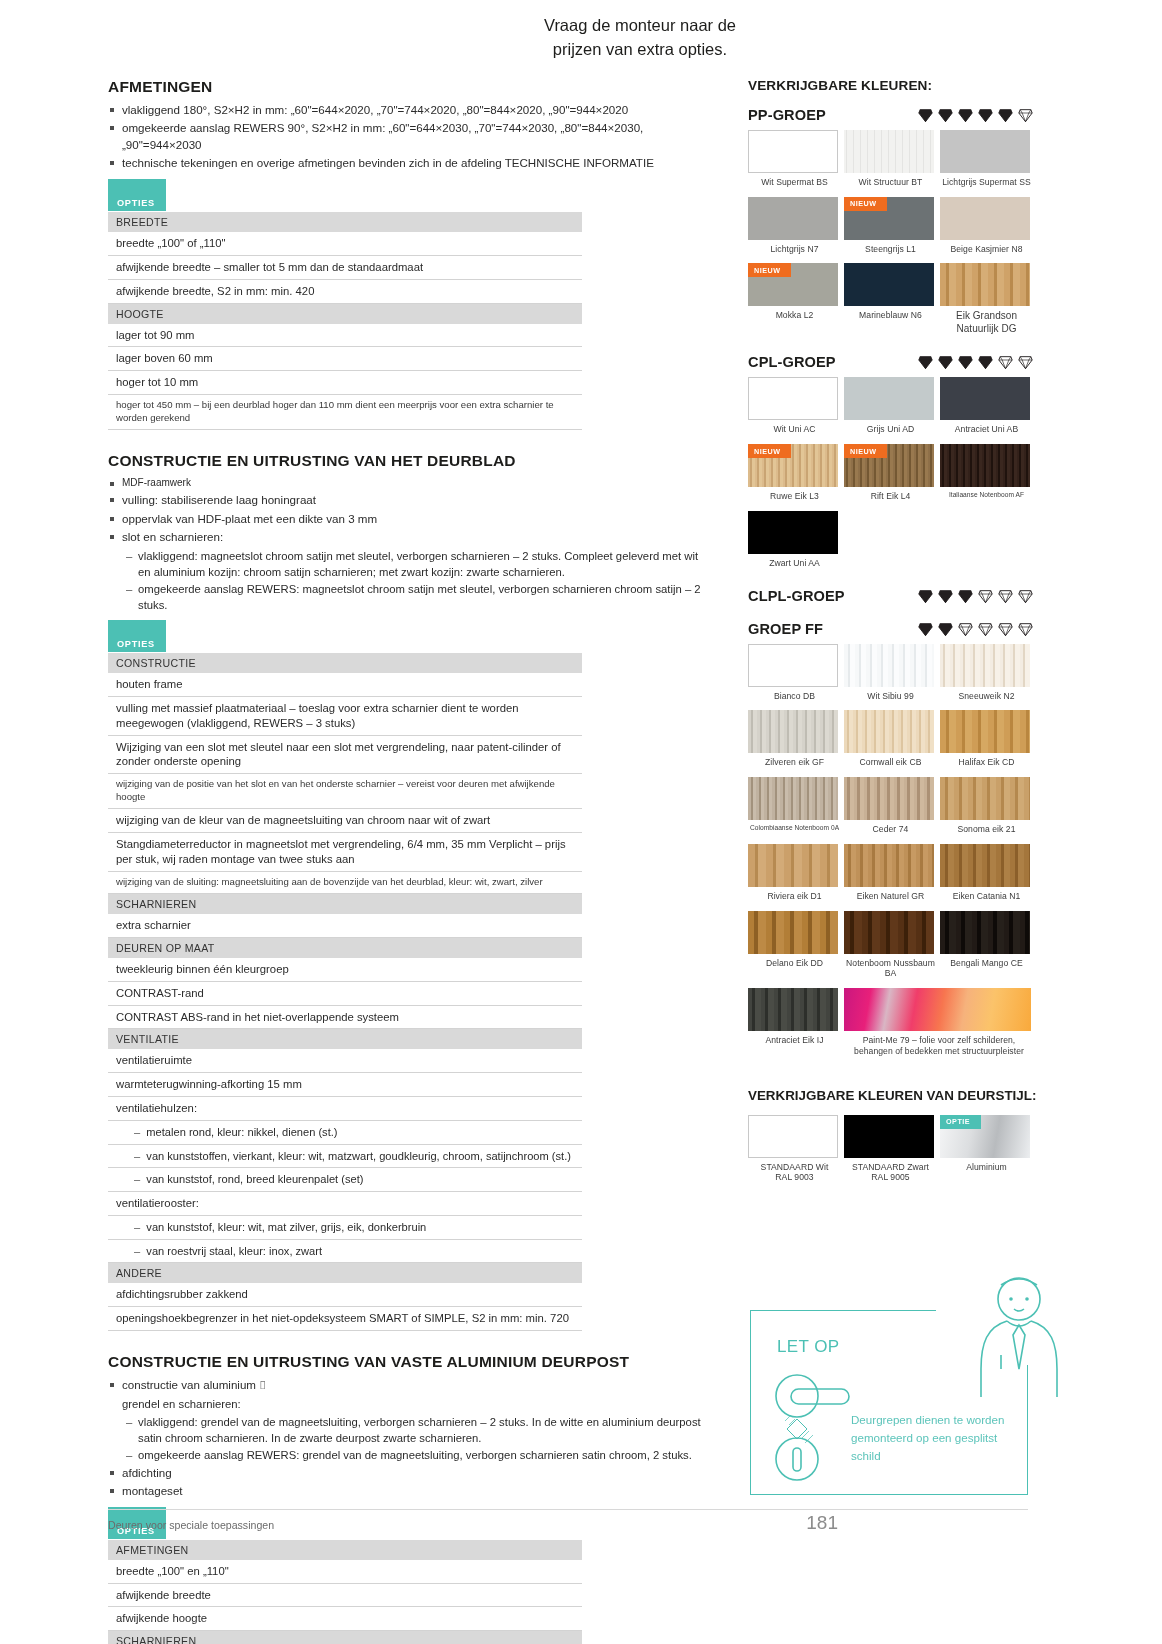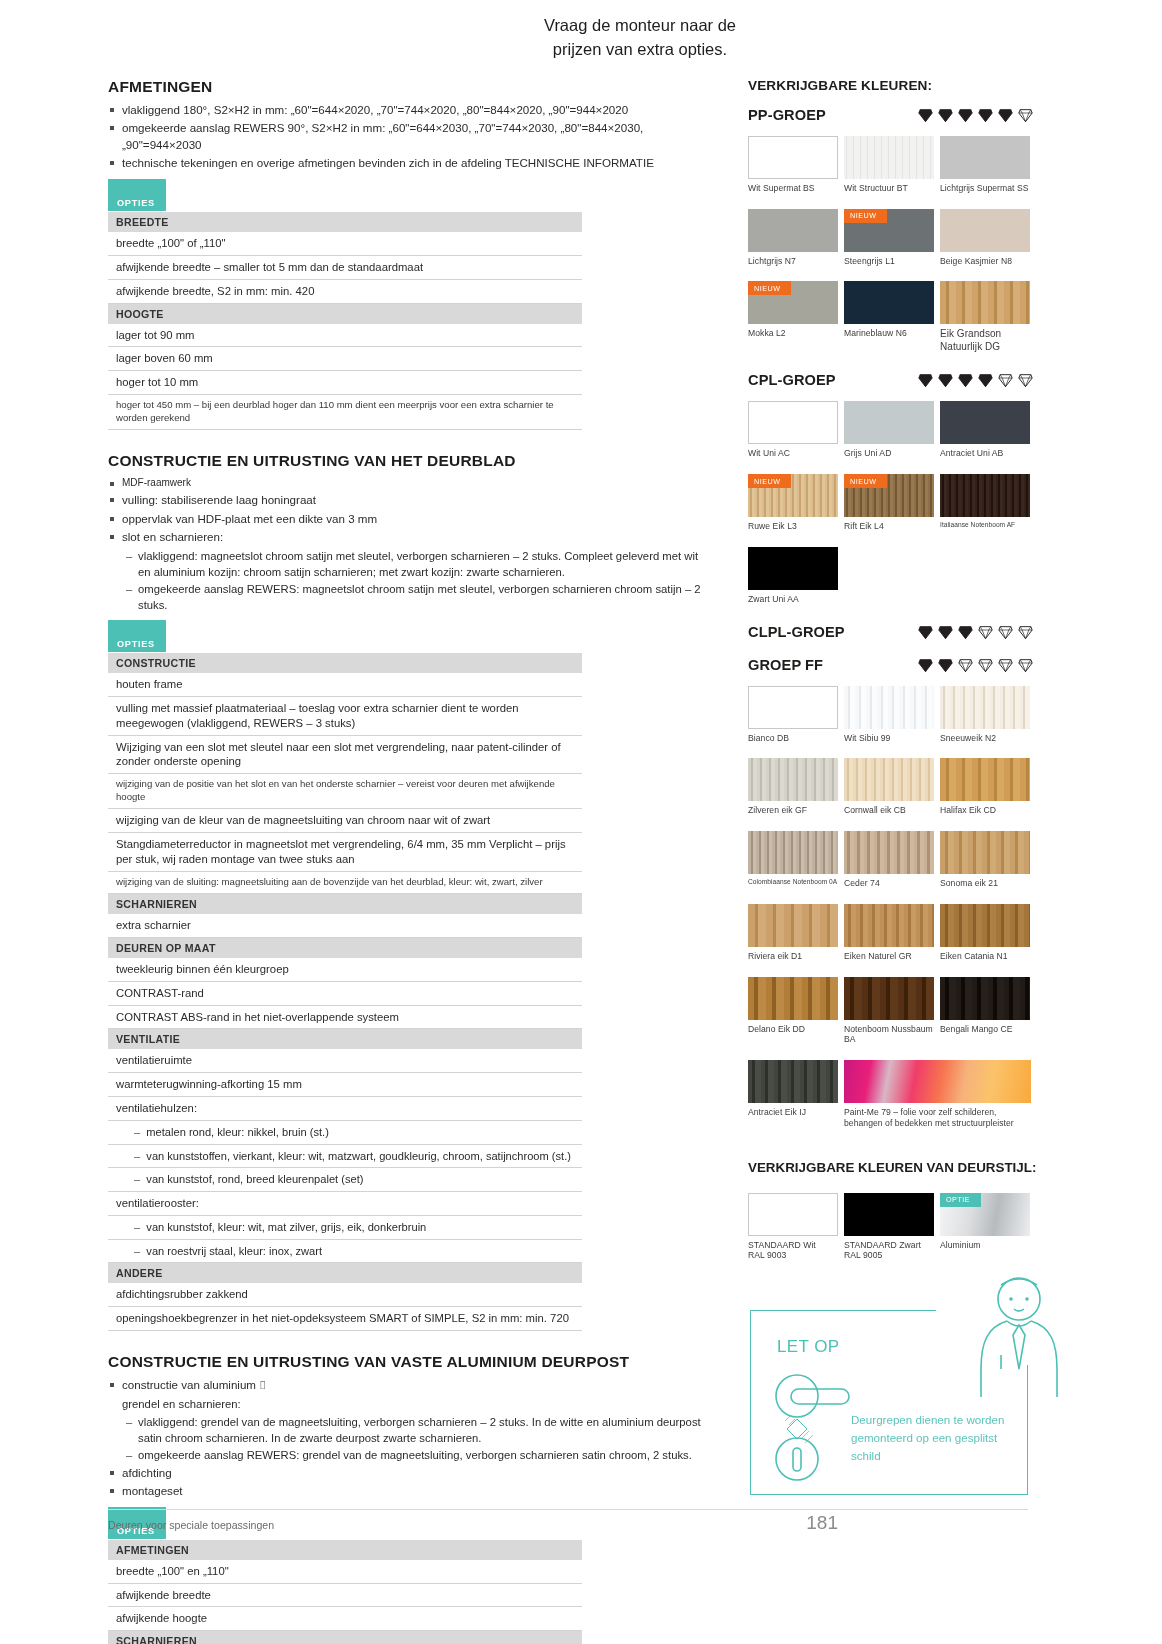--- a/index.html
+++ b/index.html
@@ -50,21 +50,21 @@
 
   
   .opties-wrap { margin-top:7px; margin-bottom:4px; width:474px; }
   .opties-tag {
     display:inline-block; background:#4cc0b4; color:#ffffff;
     font-size:9.2px; font-weight:bold; letter-spacing:.7px;
     padding:19px 11px 3px 9px;
   }
   .opt-table { width:474px; border-collapse:collapse; margin-top:1px; }
   .opt-table tr.hdr td {
-    background:#d9d9d9; font-size:10.6px; color:#333; font-weight:bold;
+    background:#d9d9d9; font-size:10.6px; color:#333; font-weight:normal;
     letter-spacing:.3px; padding:4px 0 4px 8px; border:none;
   }
   .opt-table tr.row td {
     border-bottom:1px solid #d3d3d3;
     font-size:11.3px; padding:4px 4px 4px 8px; line-height:1.32; color:#2b2b2b;
   }
   .opt-table tr.row.tiny td { font-size:9.6px; line-height:1.35; color:#3a3a3a; }
   .opt-table tr.row.sub td { padding-left:26px; font-size:11.1px; }
   .opt-table tr.row.sub td:before { content:"\2013\00a0\00a0"; color:#555; }
 
@@ -78,34 +78,34 @@
     display:flex; align-items:center; margin:0 0 7px 0;
   }
   .group-name {
     font-size:14.6px; font-weight:bold; color:#1d1d1b; letter-spacing:.1px;
     white-space:nowrap;
   }
   .gems { display:flex; gap:3px; margin-left:auto; padding-right:14px; }
   .gem { width:17px; height:16px; display:block; }
 
   .swatch-grid { display:flex; flex-wrap:wrap; width:290px; }
-  .sw { width:93px; margin:6px 3px 9px 0; position:relative; }
+  .sw { width:93px; margin:0 3px 9px 0; position:relative;text-align:center; }
   .sw .chip {
     width:90px; height:43px; display:block; position:relative; overflow:hidden;
   }
   .sw .chip.bordered { border:1px solid #c8c8c8; }
   .sw .cap {
     display:block; font-size:8.6px; line-height:1.25; color:#3c3c3c;
     margin-top:4px; letter-spacing:.05px;
   }
   .sw .cap.xs { font-size:6.6px; }
   .sw .cap.sm { font-size:10px; }
   .badge-nieuw, .badge-optie {
     position:absolute; left:0; top:0; color:#fff;
-    font-size:7.2px; font-weight:normal; letter-spacing:.5px;
+    font-size:7.2px; font-weight:bold; letter-spacing:.5px;
     padding:2.5px 11px 2.5px 6px;
   }
   .badge-nieuw { background:#ef6c1f; }
   .badge-optie { background:#4cc0b4; }
 
   .deurstijl-title {
     font-size:13.4px; font-weight:bold; color:#1d1d1b; margin:12px 0 12px 0;
     letter-spacing:0px;
   }
 
@@ -254,21 +254,21 @@
             <tr class="row">
               <td>ventilatieruimte</td>
             </tr>
             <tr class="row">
               <td>warmteterugwinning-afkorting 15 mm</td>
             </tr>
             <tr class="row">
               <td>ventilatiehulzen:</td>
             </tr>
             <tr class="row sub">
-              <td>metalen rond, kleur: nikkel, bruin (st.)</td>
+              <td>metalen rond, kleur: nikkel, dienen (st.)</td>
             </tr>
             <tr class="row sub">
               <td>van kunststoffen, vierkant, kleur: wit, matzwart, goudkleurig, chroom, satijnchroom (st.)</td>
             </tr>
             <tr class="row sub">
               <td>van kunststof, rond, breed kleurenpalet (set)</td>
             </tr>
             <tr class="row">
               <td>ventilatierooster:</td>
             </tr>

